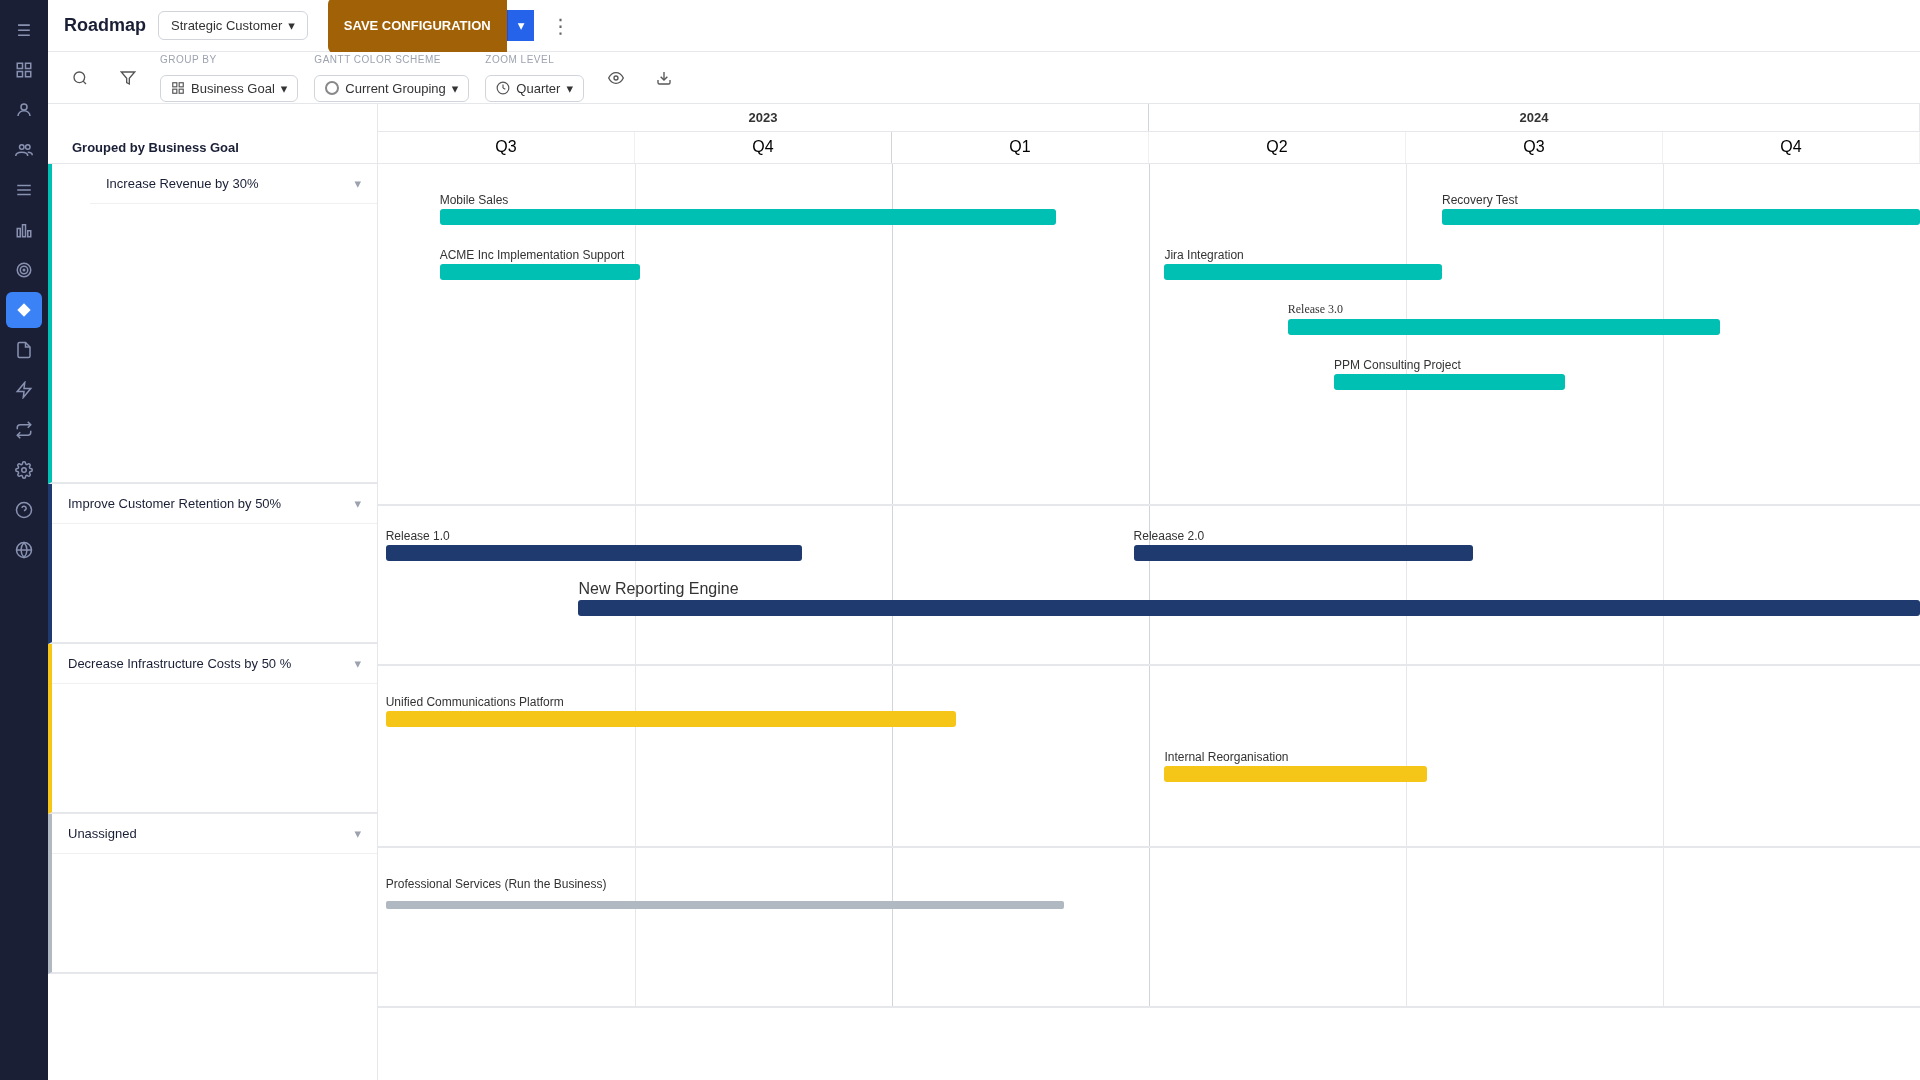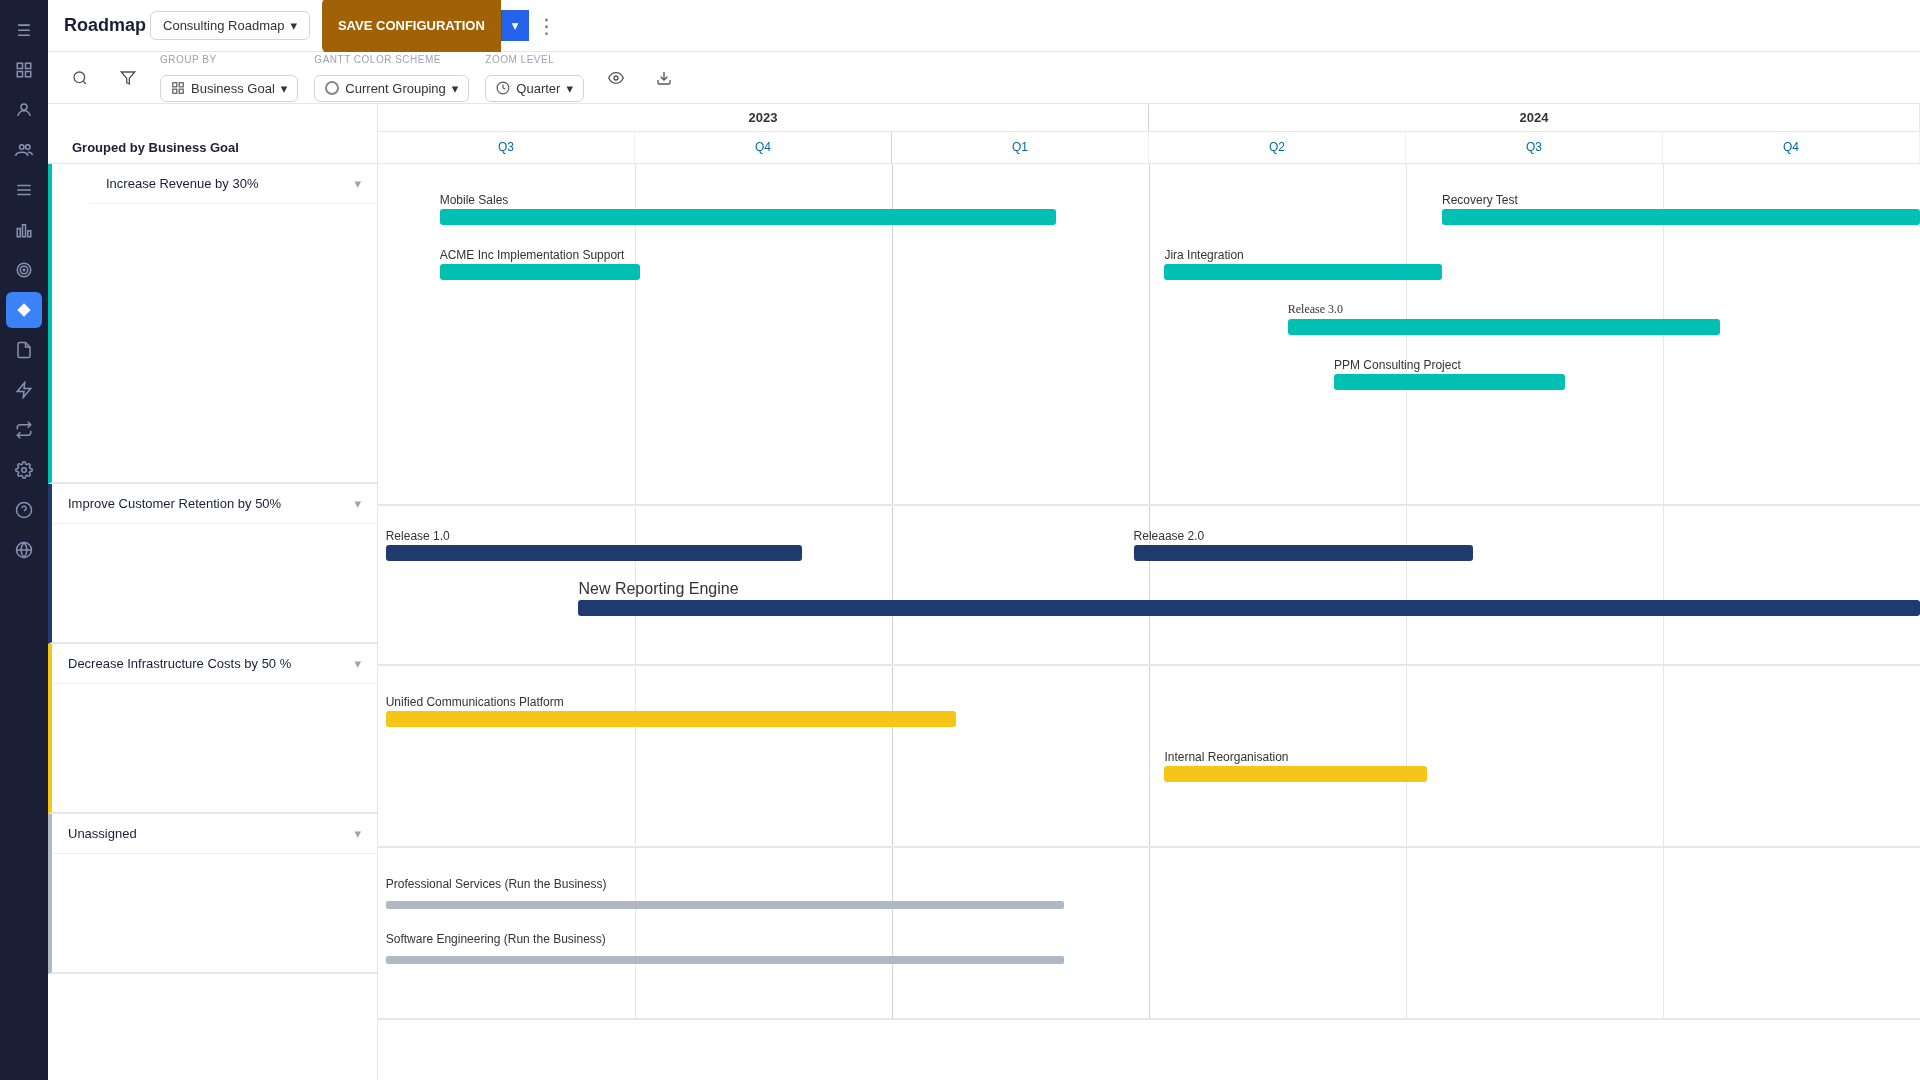--- a/index.html
+++ b/index.html
@@ -32,21 +32,21 @@
       display: flex;
       flex-direction: column;
       overflow: hidden;
     }
 
     
     .topbar {
       display: flex;
       align-items: center;
       padding: 8px 16px;
-      gap: 4px;
+      gap: 12px;
       border-bottom: 1px solid #e5e7eb;
       height: 52px;
       flex-shrink: 0;
     }
     .topbar-title {
       font-size: 18px;
       font-weight: 600;
       color: #1a1f36;
     }
     .dropdown-btn {
@@ -197,22 +197,22 @@
       border-right: 1px solid #e5e7eb;
     }
     .quarter-row {
       display: flex;
       height: 32px;
     }
     .quarter-cell {
       display: flex;
       align-items: center;
       justify-content: center;
-      font-size: 12px;
-      color: #0369a1;
+      font-size: 16px;
+      color: #000000;
       border-right: 1px solid #f0f0f0;
     }
   </style>
 </head>
 <body>
 
 <div class="sidebar">
   <div class="sidebar-icon">☰</div>
   <div class="sidebar-icon">
     <svg width="18" height="18" viewBox="0 0 24 24" fill="none" stroke="currentColor" stroke-width="2">
@@ -301,21 +301,21 @@
         <path d="M12 2a15.3 15.3 0 0 1 4 10 15.3 15.3 0 0 1-4 10 15.3 15.3 0 0 1-4-10 15.3 15.3 0 0 1 4-10z"></path>
       </svg>
   </div>
 </div>
 
 <div class="main">
 
   <div class="topbar">
     <span class="topbar-title">Roadmap</span>
     <button class="dropdown-btn">
-      <span>Consulting Roadmap</span>
+      <span>Strategic Customer</span>
       <span>▾</span>
     </button>
     <div class="save-btn">
       <button class="save-btn-main">SAVE CONFIGURATION</button>
       <button class="save-btn-arrow">▾</button>
     </div>
     <button class="more-btn">⋮</button>
   </div>
 
   <div class="toolbar">
@@ -522,23 +522,19 @@
           <div style="height:50px;"></div>
         </div>
 
         <div style="min-height:160px;border-bottom:2px solid #e5e7eb;position:relative;padding:10px 0;z-index:2;">
 
           <div style="position:relative;height:55px;display:flex;align-items:flex-end;padding-bottom:4px;">
             <div style="position:absolute;left:0.5%;bottom:22px;font-size:12px;color:#333;white-space:nowrap;">Professional Services (Run the Business)</div>
             <div style="position:absolute;left:0.5%;width:44%;height:8px;background:#b0b8c1;border-radius:2px;bottom:4px;"></div>
           </div>
 
-          <div style="position:relative;height:55px;display:flex;align-items:flex-end;padding-bottom:4px;">
-            <div style="position:absolute;left:0.5%;bottom:22px;font-size:12px;color:#333;white-space:nowrap;">Software Engineering (Run the Business)</div>
-            <div style="position:absolute;left:0.5%;width:44%;height:8px;background:#b0b8c1;border-radius:2px;bottom:4px;"></div>
-          </div>
           <div style="height:40px;"></div>
         </div>
 
       </div>
     </div>
   </div>
 </div>
 
 </body></html>

